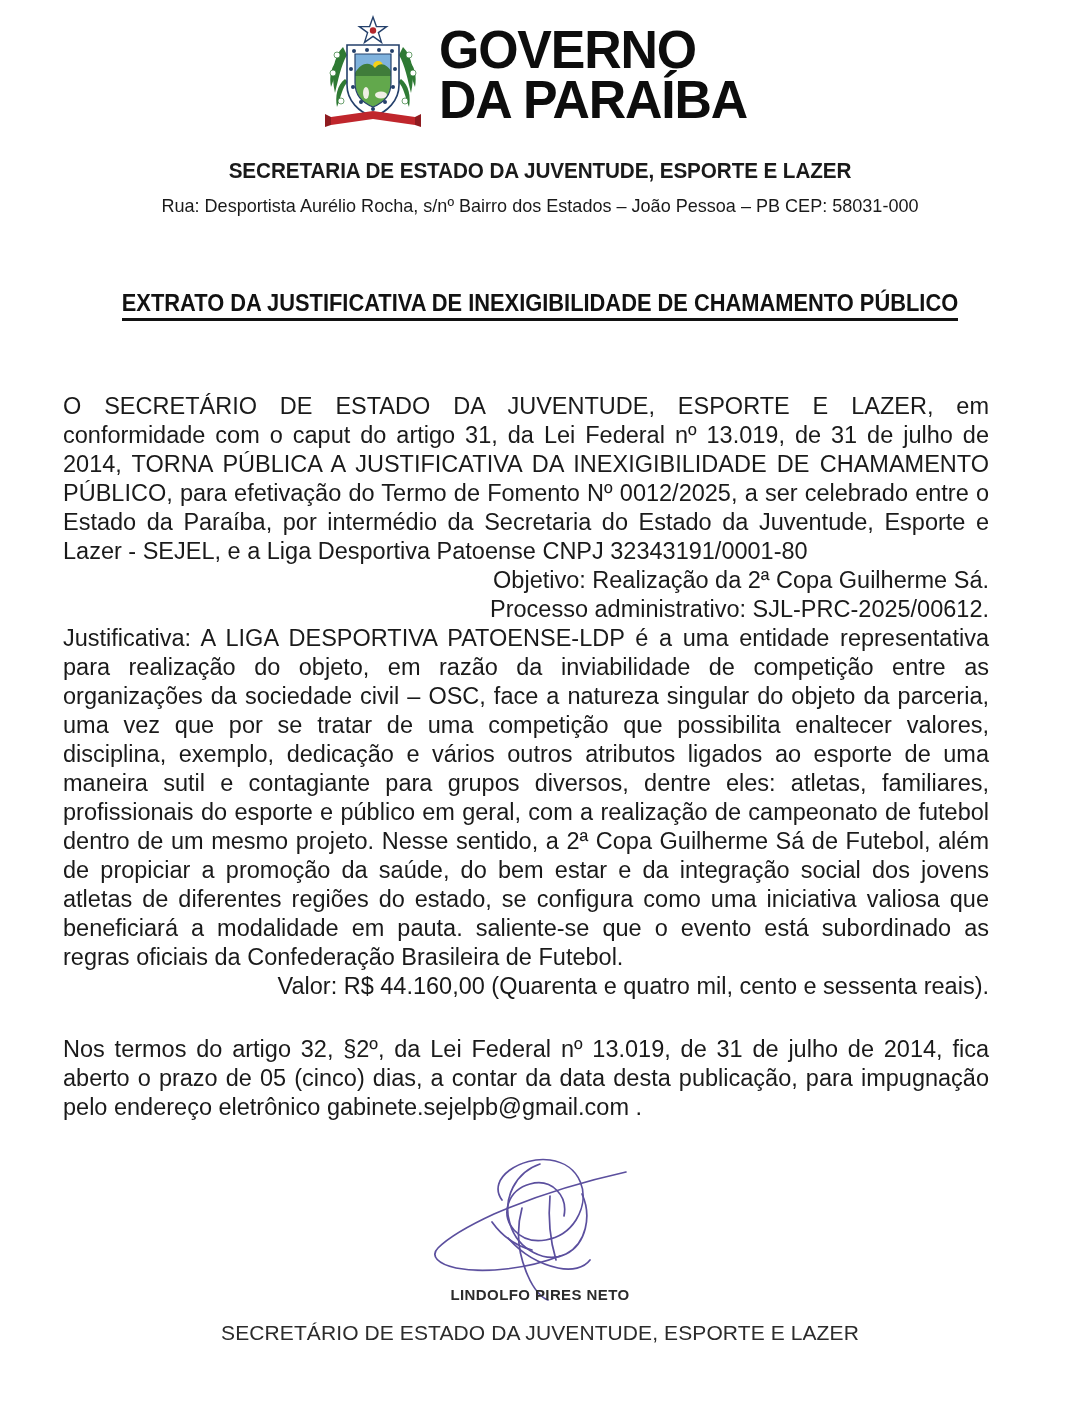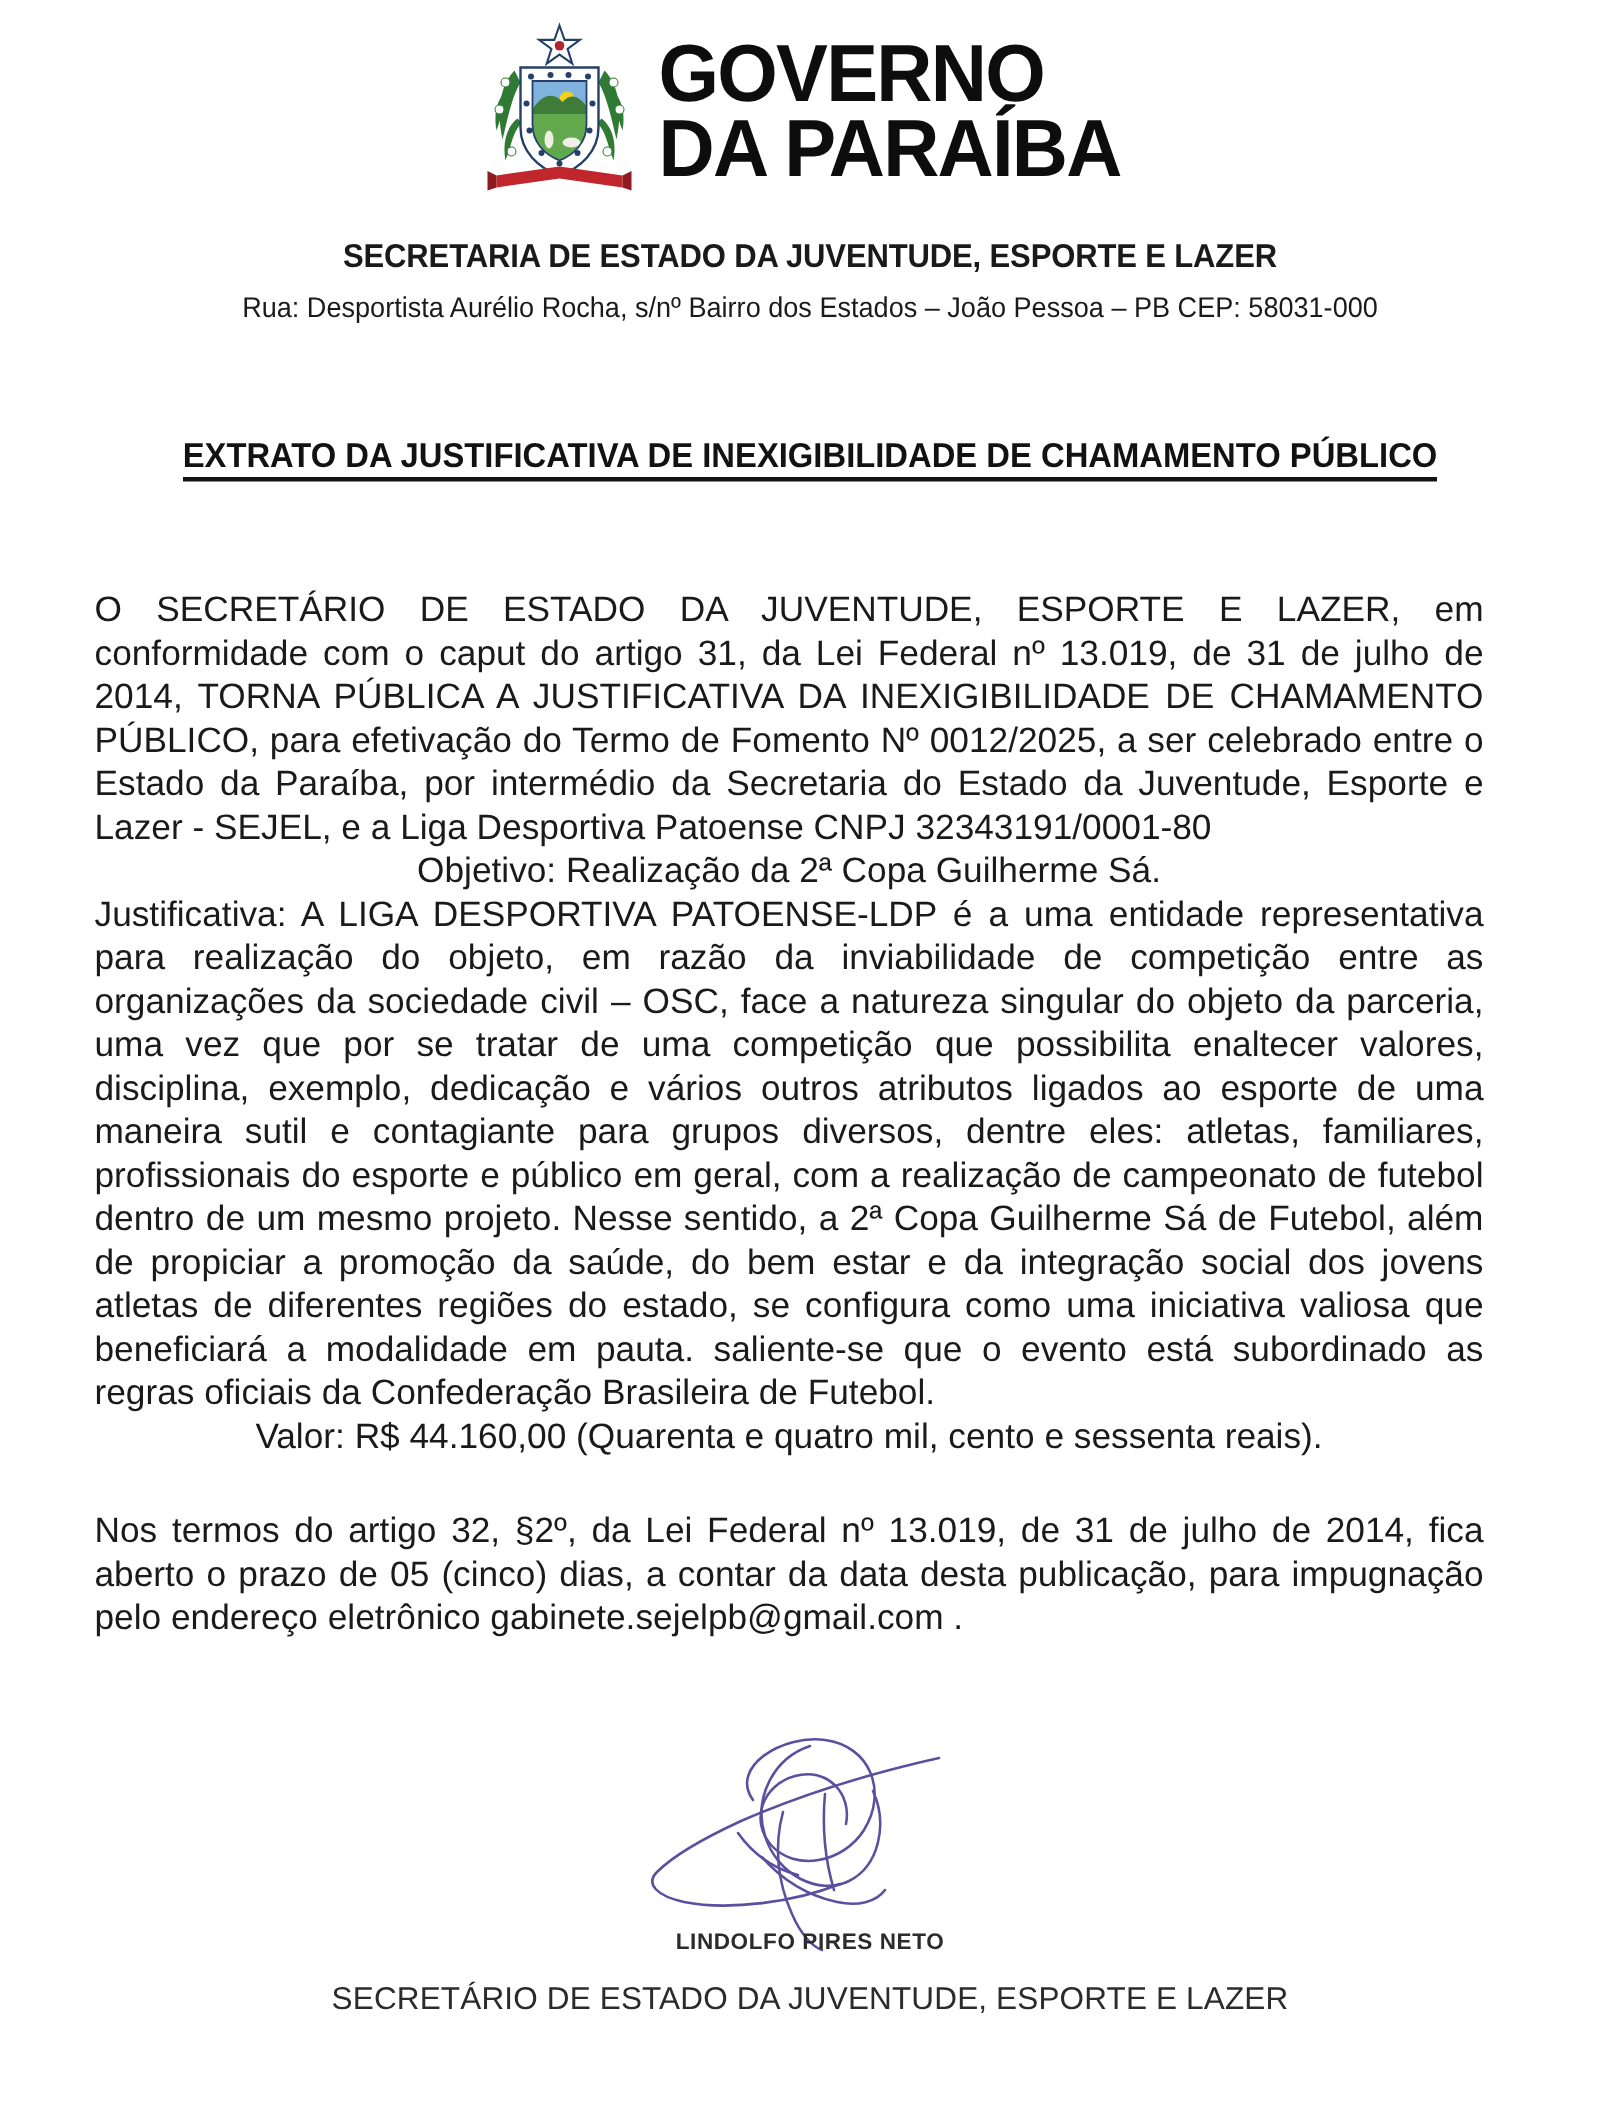--- a/index.html
+++ b/index.html
@@ -103,21 +103,21 @@
   .para {
     font-size: 23.5px;
     line-height: 29px;
     color: #1a1a1a;
     text-align: justify;
     text-justify: inter-word;
     margin: 0;
     hyphens: none;
   }
   .para.lead { text-align: justify; }
-  .para.nojust { text-align: center; }
+  .para.nojust { text-align: right; }
 
   .spacer-para { height: 34px; }
 
   
   .signature-area {
     position: absolute;
     left: 0;
     right: 0;
     top: 1160px;
     text-align: center;
@@ -235,20 +235,21 @@
   <div class="org-name">SECRETARIA DE ESTADO DA JUVENTUDE, ESPORTE E LAZER</div>
   <div class="org-address">Rua: Desportista Aurélio Rocha, s/nº Bairro dos Estados – João Pessoa – PB CEP: 58031-000</div>
 
   <div class="doc-title">
     <span>EXTRATO DA JUSTIFICATIVA DE INEXIGIBILIDADE DE CHAMAMENTO PÚBLICO</span>
   </div>
 
   <div class="body-block">
     <p class="para lead">O SECRETÁRIO DE ESTADO DA JUVENTUDE, ESPORTE E LAZER, em conformidade com o caput do artigo 31, da Lei Federal nº 13.019, de 31 de julho de 2014, TORNA PÚBLICA A JUSTIFICATIVA DA INEXIGIBILIDADE DE CHAMAMENTO PÚBLICO, para efetivação do Termo de Fomento Nº 0012/2025, a ser celebrado entre o Estado da Paraíba, por intermédio da Secretaria do Estado da Juventude, Esporte e Lazer - SEJEL, e a Liga Desportiva Patoense CNPJ 32343191/0001-80</p>
     <p class="para nojust">Objetivo: Realização da 2ª Copa Guilherme Sá.</p>
+    <p class="para nojust">Processo administrativo: SJL-PRC-2025/00612.</p>
     <p class="para">Justificativa: A LIGA DESPORTIVA PATOENSE-LDP é a uma entidade representativa para realização do objeto, em razão da inviabilidade de competição entre as organizações da sociedade civil – OSC, face a natureza singular do objeto da parceria, uma vez que por se tratar de uma competição que possibilita enaltecer valores, disciplina, exemplo, dedicação e vários outros atributos ligados ao esporte de uma maneira sutil e contagiante para grupos diversos, dentre eles: atletas, familiares, profissionais do esporte e público em geral, com a realização de campeonato de futebol dentro de um mesmo projeto. Nesse sentido, a 2ª Copa Guilherme Sá de Futebol, além de propiciar a promoção da saúde, do bem estar e da integração social dos jovens atletas de diferentes regiões do estado, se configura como uma iniciativa valiosa que beneficiará a modalidade em pauta. saliente-se que o evento está subordinado as regras oficiais da Confederação Brasileira de Futebol.</p>
     <p class="para nojust">Valor: R$ 44.160,00 (Quarenta e quatro mil, cento e sessenta reais).</p>
     <div class="spacer-para"></div>
     <p class="para">Nos termos do artigo 32, §2º, da Lei Federal nº 13.019, de 31 de julho de 2014, fica aberto o prazo de 05 (cinco) dias, a contar da data desta publicação, para impugnação pelo endereço eletrônico gabinete.sejelpb@gmail.com .</p>
   </div>
 
   <div class="signature-area">
     <div class="signature-wrap">
       <svg class="signature-svg" viewBox="0 0 300 160">
         <g fill="none" stroke="#5b4f9e" stroke-width="1.7" stroke-linecap="round" stroke-linejoin="round">

